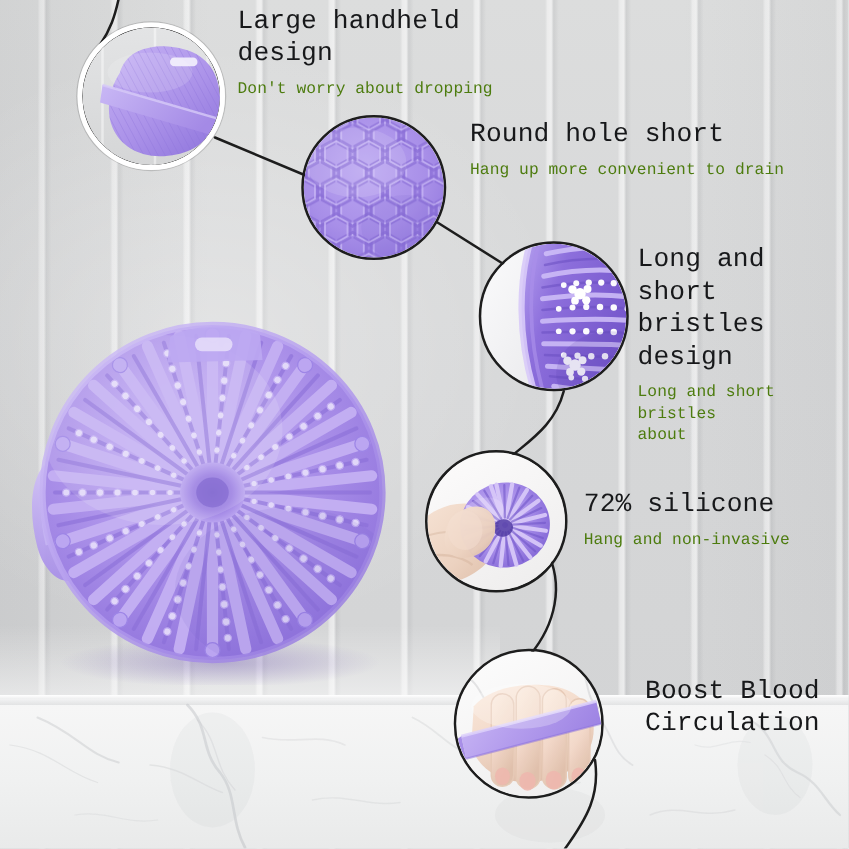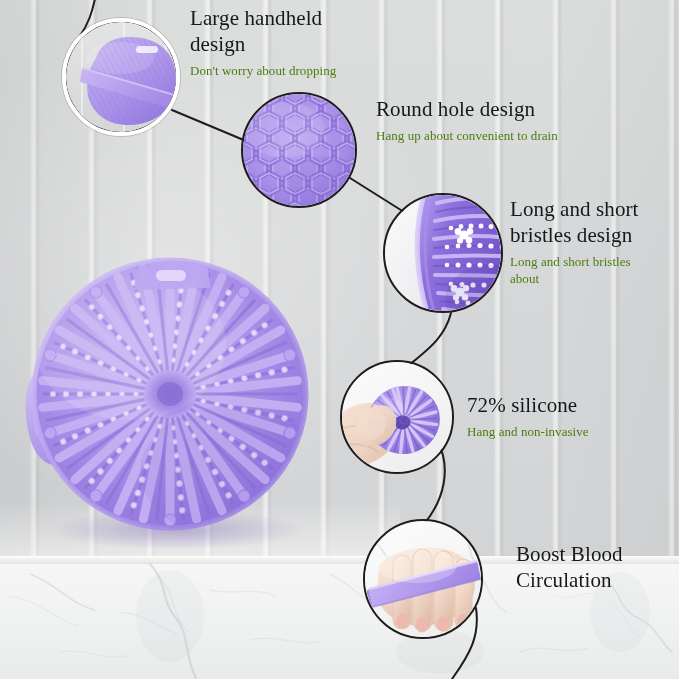--- a/index.html
+++ b/index.html
@@ -6,21 +6,21 @@
   html, body {
     margin: 0;
     padding: 0;
     background: #ffffff;
   }
   #stage {
     position: relative;
     width: 679px;
     height: 679px;
     overflow: hidden;
-    font-family: Liberation Serif, serif;
+    font-family: Liberation Mono, monospace;
     background: #d9dadb;
   }
 
   
   .bg-wall {
     position: absolute;
     left: 0; top: 0;
     width: 679px; height: 679px;
     background:
       repeating-linear-gradient(
@@ -787,22 +787,22 @@
     </div>
   </div>
 
   <div class="feature" style="left:190px; top:5px; width:210px;">
     <p class="feature-title">Large handheld
 design</p>
     <p class="feature-sub">Don't worry about dropping</p>
   </div>
 
   <div class="feature" style="left:376px; top:96px; width:290px;">
-    <p class="feature-title">Round hole design</p>
-    <p class="feature-sub">Hang up about convenient to drain</p>
+    <p class="feature-title">Round hole short</p>
+    <p class="feature-sub">Hang up more convenient to drain</p>
   </div>
 
   <div class="feature" style="left:510px; top:196px; width:165px;">
     <p class="feature-title">Long and short
 bristles design</p>
     <p class="feature-sub">Long and short bristles
 about</p>
   </div>
 
   <div class="feature" style="left:467px; top:392px; width:200px;">

